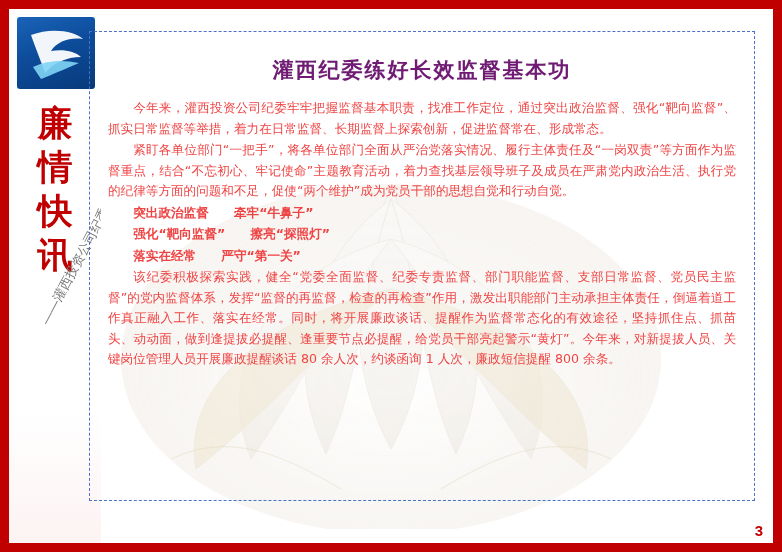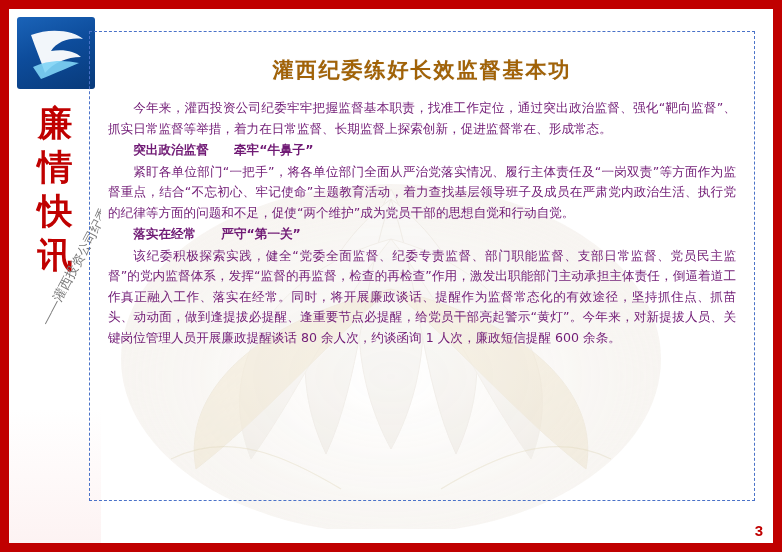--- a/index.html
+++ b/index.html
@@ -131,30 +131,30 @@
     border: 1px dashed #4a72c8;
     box-sizing: border-box;
     padding: 10px 18px 10px 18px;
     background: transparent;
   }
   #headline {
     text-align: center;
     font-family: "DejaVu Serif", serif;
     font-weight: bold;
     font-size: 21px;
-    color: #a16207;
+    color: #701a75;
     letter-spacing: 2px;
     margin: 14px 0 14px 0;
     text-shadow: 0 0 1px rgba(0,0,0,0.15);
   }
   .para {
     font-family: "DejaVu Sans", sans-serif;
     font-size: 12.6px;
     line-height: 20.5px;
-    color: #701a75;
+    color: #ef4444;
     text-align: justify;
     text-justify: inter-ideograph;
     margin: 0 0 1px 0;
     text-indent: 2em;
   }
   .para.sub {
     font-weight: bold;
     text-indent: 2em;
   }
   
@@ -224,21 +224,22 @@
         <span>快</span>
         <span>讯</span>
       </div>
       <div id="mast-sub">——灌西投资公司纪委室</div>
     </div>
 
     <div id="article">
       <div id="headline">灌西纪委练好长效监督基本功</div>
 
       <p class="para">今年来，灌西投资公司纪委牢牢把握监督基本职责，找准工作定位，通过突出政治监督、强化“靶向监督”、抓实日常监督等举措，着力在日常监督、长期监督上探索创新，促进监督常在、形成常态。</p>
+      <p class="para">紧盯各单位部门“一把手”，将各单位部门全面从严治党落实情况、履行主体责任及“一岗双责”等方面作为监督重点，结合“不忘初心、牢记使命”主题教育活动，着力查找基层领导班子及成员在严肃党内政治生活、执行党的纪律等方面的问题和不足，促使“两个维护”成为党员干部的思想自觉和行动自觉。</p>
       <p class="para sub">突出政治监督　　牵牢“牛鼻子”</p>
-      <p class="para">紧盯各单位部门“一把手”，将各单位部门全面从严治党落实情况、履行主体责任及“一岗双责”等方面作为监督重点，结合“不忘初心、牢记使命”主题教育活动，着力查找基层领导班子及成员在严肃党内政治生活、执行党的纪律等方面的问题和不足，促使“两个维护”成为党员干部的思想自觉和行动自觉。</p>
+      <p class="para sub">强化“靶向监督”　　擦亮“探照灯”</p>
       <p class="para sub">落实在经常　　严守“第一关”</p>
-      <p class="para">该纪委积极探索实践，健全“党委全面监督、纪委专责监督、部门职能监督、支部日常监督、党员民主监督”的党内监督体系，发挥“监督的再监督，检查的再检查”作用，激发出职能部门主动承担主体责任，倒逼着道工作真正融入工作、落实在经常。同时，将开展廉政谈话、提醒作为监督常态化的有效途径，坚持抓住点、抓苗头、动动面，做到逢提拔必提醒、逢重要节点必提醒，给党员干部亮起警示“黄灯”。今年来，对新提拔人员、关键岗位管理人员开展廉政提醒谈话 80 余人次，约谈函询 1 人次，廉政短信提醒 600 余条。</p>
+      <p class="para">该纪委积极探索实践，健全“党委全面监督、纪委专责监督、部门职能监督、支部日常监督、党员民主监督”的党内监督体系，发挥“监督的再监督，检查的再检查”作用，激发出职能部门主动承担主体责任，倒逼着道工作真正融入工作、落实在经常。同时，将开展廉政谈话、提醒作为监督常态化的有效途径，坚持抓住点、抓苗头、动动面，做到逢提拔必提醒、逢重要节点必提醒，给党员干部亮起警示“黄灯”。今年来，对新提拔人员、关键岗位管理人员开展廉政提醒谈话 80 余人次，约谈函询 1 人次，廉政短信提醒 800 余条。</p>
     </div>
 
     <div id="page-number">3</div>
   </div>
 </div>
 
 </body></html>

